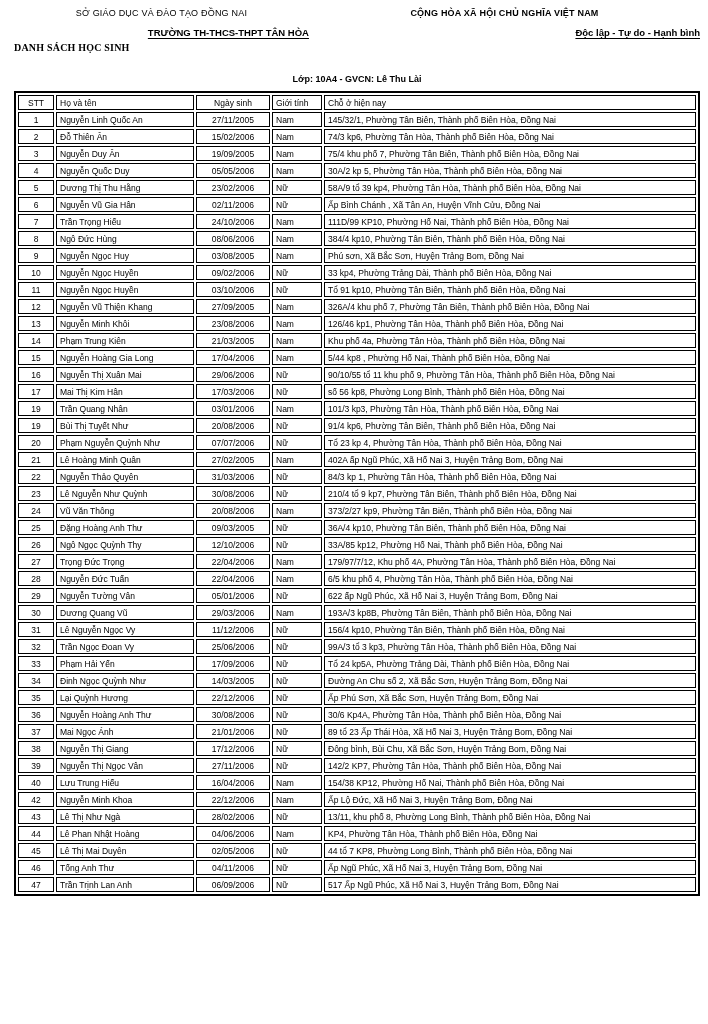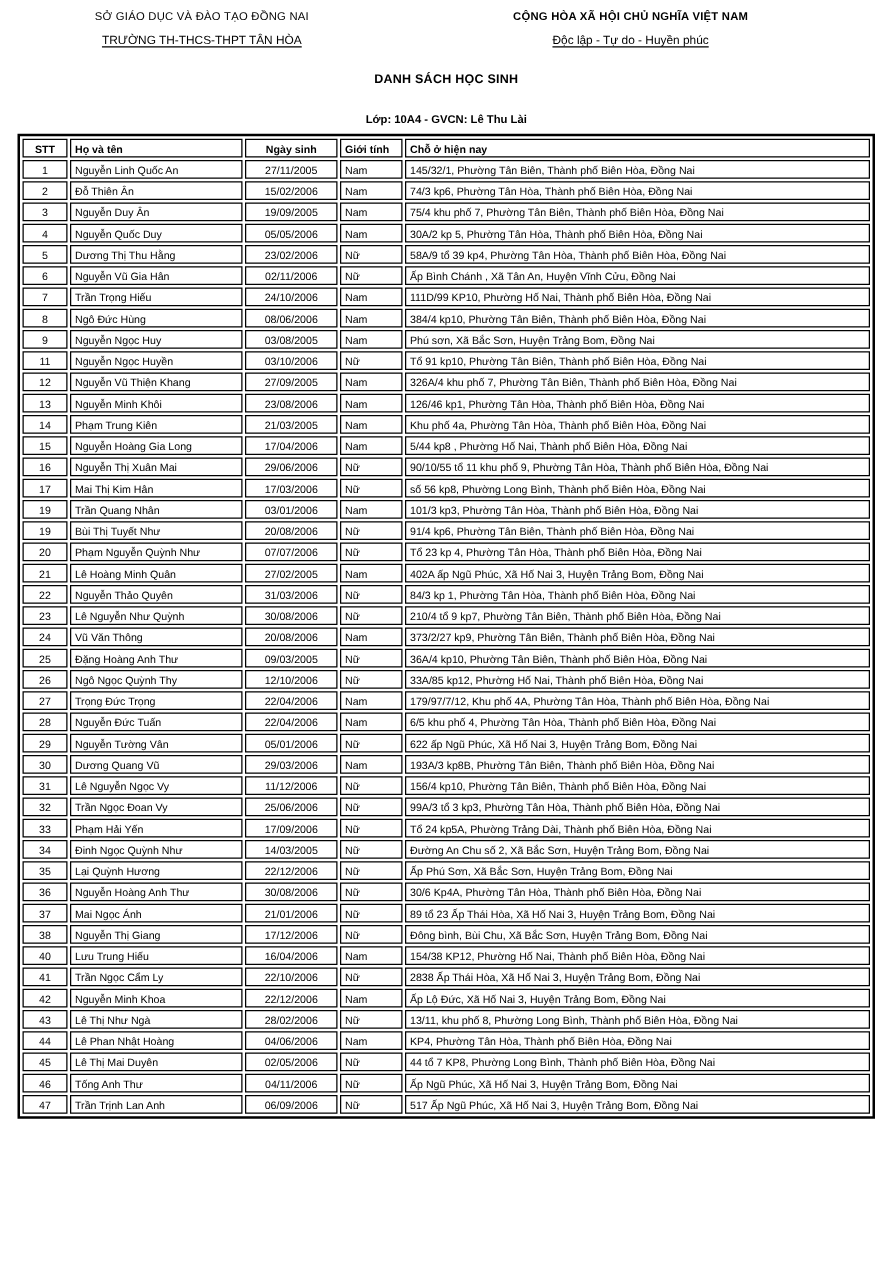--- a/index.html
+++ b/index.html
@@ -13,26 +13,26 @@
   }
   .page { width: 708px; height: 1024px; padding: 8px 8px 12px 14px; }
 
   
   .letterhead { display: flex; width: 100%; }
   .lh-left  { width: 43%; text-align: center; }
   .lh-right { width: 57%; text-align: center; }
   .lh-line1 { font-size: 9px;  font-weight: 400; letter-spacing: .2px; }
   .lh-left .lh-line1 { font-weight: 400; }
   .lh-right .lh-line1 { font-weight: 700; }
-  .lh-line2 { font-size: 9.5px; font-weight: 400; margin-top: 9px;
-              text-decoration: underline; text-underline-offset: 2px; }
+  .lh-line2 { font-size: 9.5px; font-weight: 700; margin-top: 9px;
+              text-decoration: underline; text-underline-offset: 2px; text-align: right; }
 
   .doc-title {
-    text-align: center; font-size: 10px; font-weight: 700;
-    margin-top: 20px; letter-spacing: .2px;
+    text-align: left; font-size: 10px; font-weight: 700;
+    margin-top: 4px; letter-spacing: .2px; font-family: Liberation Serif, serif;
   }
   .doc-subtitle {
     text-align: center; font-size: 9px; font-weight: 700; margin-top: 21px;
   }
 
   
   table.students {
     margin-top: 7px;
     width: 686px;
     border: 2px solid #000;
@@ -42,21 +42,21 @@
   }
   .students th, .students td {
     border: 1px solid #000;
     font-size: 8.5px;
     height: 15px;
     padding: 0 3px;
     white-space: nowrap;
     overflow: hidden;
     vertical-align: middle;
   }
-  .students th { font-weight: 700; text-align: left; }
+  .students th { font-weight: 400; text-align: left; }
   .students th.c0, .students td.c0 { text-align: center; padding: 0; }
   .students th.c2, .students td.c2 { text-align: center; }
   .students td { font-weight: 400; }
   col.w-stt    { width: 36px; }
   col.w-name   { width: 138px; }
   col.w-dob    { width: 74px; }
   col.w-gender { width: 50px; }
   col.w-addr   { width: auto; }
 </style>
 </head>
@@ -64,21 +64,21 @@
 
 <div class="page">
 
   <div class="letterhead">
     <div class="lh-left">
       <div class="lh-line1">SỞ GIÁO DỤC VÀ ĐÀO TẠO ĐỒNG NAI</div>
       <div class="lh-line2">TRƯỜNG TH-THCS-THPT TÂN HÒA</div>
     </div>
     <div class="lh-right">
       <div class="lh-line1">CỘNG HÒA XÃ HỘI CHỦ NGHĨA VIỆT NAM</div>
-      <div class="lh-line2">Độc lập - Tự do - Huyền phúc</div>
+      <div class="lh-line2">Độc lập - Tự do - Hạnh bình</div>
     </div>
   </div>
 
   <div class="doc-title">DANH SÁCH HỌC SINH</div>
   <div class="doc-subtitle">Lớp: 10A4 - GVCN: Lê Thu Lài</div>
 
   <table class="students">
     <colgroup>
       <col class="w-stt">
         <col class="w-name">
@@ -153,20 +153,27 @@
           <td class="c4">384/4 kp10, Phường Tân Biên, Thành phố Biên Hòa, Đồng Nai</td>
         </tr>
         <tr>
           <td class="c0">9</td>
           <td class="c1">Nguyễn Ngọc Huy</td>
           <td class="c2">03/08/2005</td>
           <td class="c3">Nam</td>
           <td class="c4">Phú sơn, Xã Bắc Sơn, Huyện Trảng Bom, Đồng Nai</td>
         </tr>
         <tr>
+          <td class="c0">10</td>
+          <td class="c1">Nguyễn Ngọc Huyền</td>
+          <td class="c2">09/02/2006</td>
+          <td class="c3">Nữ</td>
+          <td class="c4">33 kp4, Phường Trảng Dài, Thành phố Biên Hòa, Đồng Nai</td>
+        </tr>
+        <tr>
           <td class="c0">11</td>
           <td class="c1">Nguyễn Ngọc Huyền</td>
           <td class="c2">03/10/2006</td>
           <td class="c3">Nữ</td>
           <td class="c4">Tổ 91 kp10, Phường Tân Biên, Thành phố Biên Hòa, Đồng Nai</td>
         </tr>
         <tr>
           <td class="c0">12</td>
           <td class="c1">Nguyễn Vũ Thiện Khang</td>
           <td class="c2">27/09/2005</td>
@@ -349,34 +356,34 @@
           <td class="c4">89 tổ 23 Ấp Thái Hòa, Xã Hố Nai 3, Huyện Trảng Bom, Đồng Nai</td>
         </tr>
         <tr>
           <td class="c0">38</td>
           <td class="c1">Nguyễn Thị Giang</td>
           <td class="c2">17/12/2006</td>
           <td class="c3">Nữ</td>
           <td class="c4">Đông bình, Bùi Chu, Xã Bắc Sơn, Huyện Trảng Bom, Đồng Nai</td>
         </tr>
         <tr>
+          <td class="c0">39</td>
+          <td class="c1">Nguyễn Thị Ngọc Vân</td>
+          <td class="c2">27/11/2006</td>
+          <td class="c3">Nữ</td>
+          <td class="c4">142/2 KP7, Phường Tân Hòa, Thành phố Biên Hòa, Đồng Nai</td>
+        </tr>
+        <tr>
           <td class="c0">40</td>
           <td class="c1">Lưu Trung Hiếu</td>
           <td class="c2">16/04/2006</td>
           <td class="c3">Nam</td>
           <td class="c4">154/38 KP12, Phường Hố Nai, Thành phố Biên Hòa, Đồng Nai</td>
         </tr>
         <tr>
-          <td class="c0">41</td>
-          <td class="c1">Trần Ngọc Cẩm Ly</td>
-          <td class="c2">22/10/2006</td>
-          <td class="c3">Nữ</td>
-          <td class="c4">2838 Ấp Thái Hòa, Xã Hố Nai 3, Huyện Trảng Bom, Đồng Nai</td>
-        </tr>
-        <tr>
           <td class="c0">42</td>
           <td class="c1">Nguyễn Minh Khoa</td>
           <td class="c2">22/12/2006</td>
           <td class="c3">Nam</td>
           <td class="c4">Ấp Lộ Đức, Xã Hố Nai 3, Huyện Trảng Bom, Đồng Nai</td>
         </tr>
         <tr>
           <td class="c0">43</td>
           <td class="c1">Lê Thị Như Ngà</td>
           <td class="c2">28/02/2006</td>

